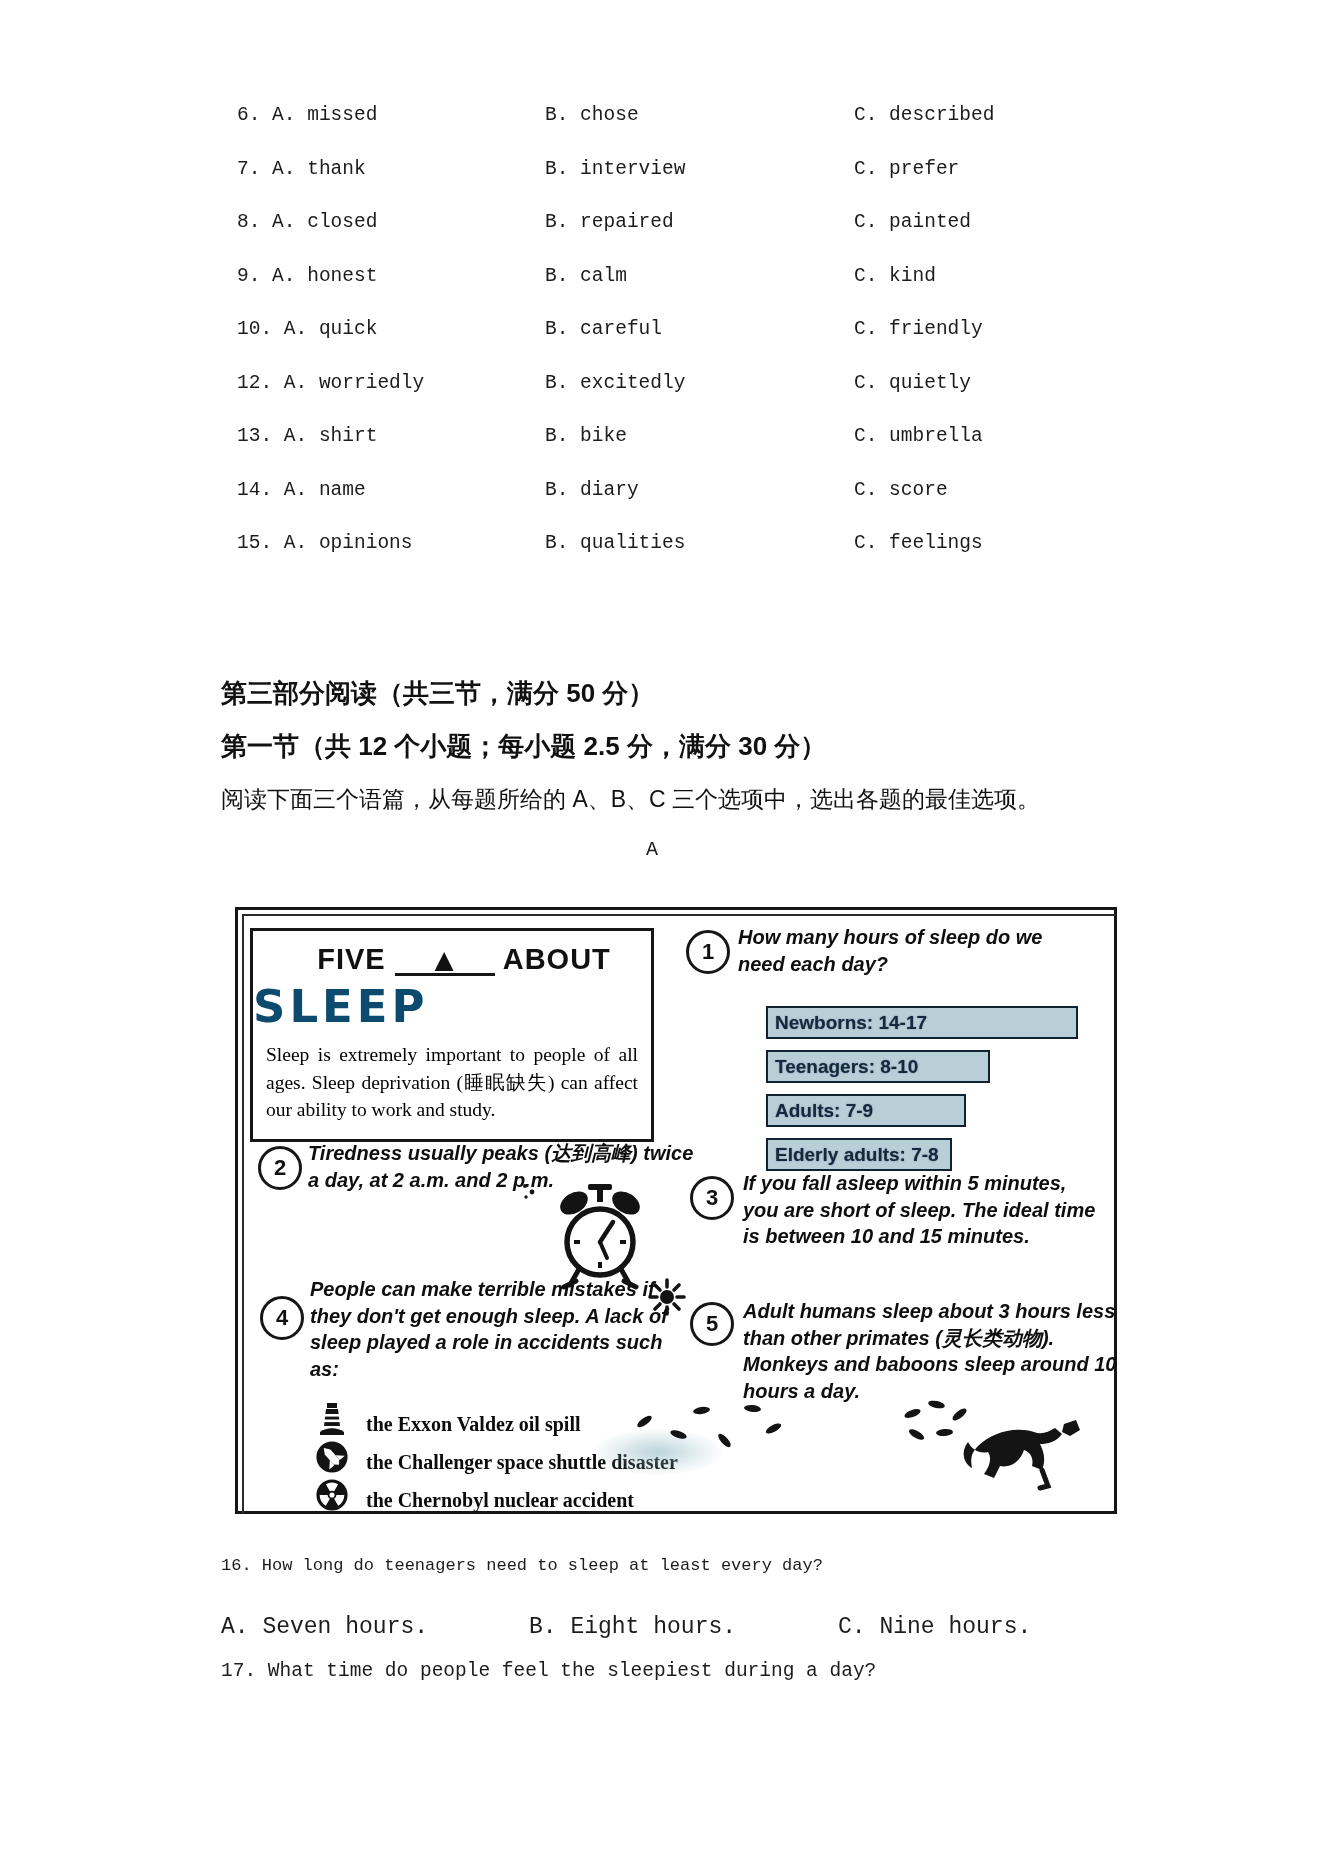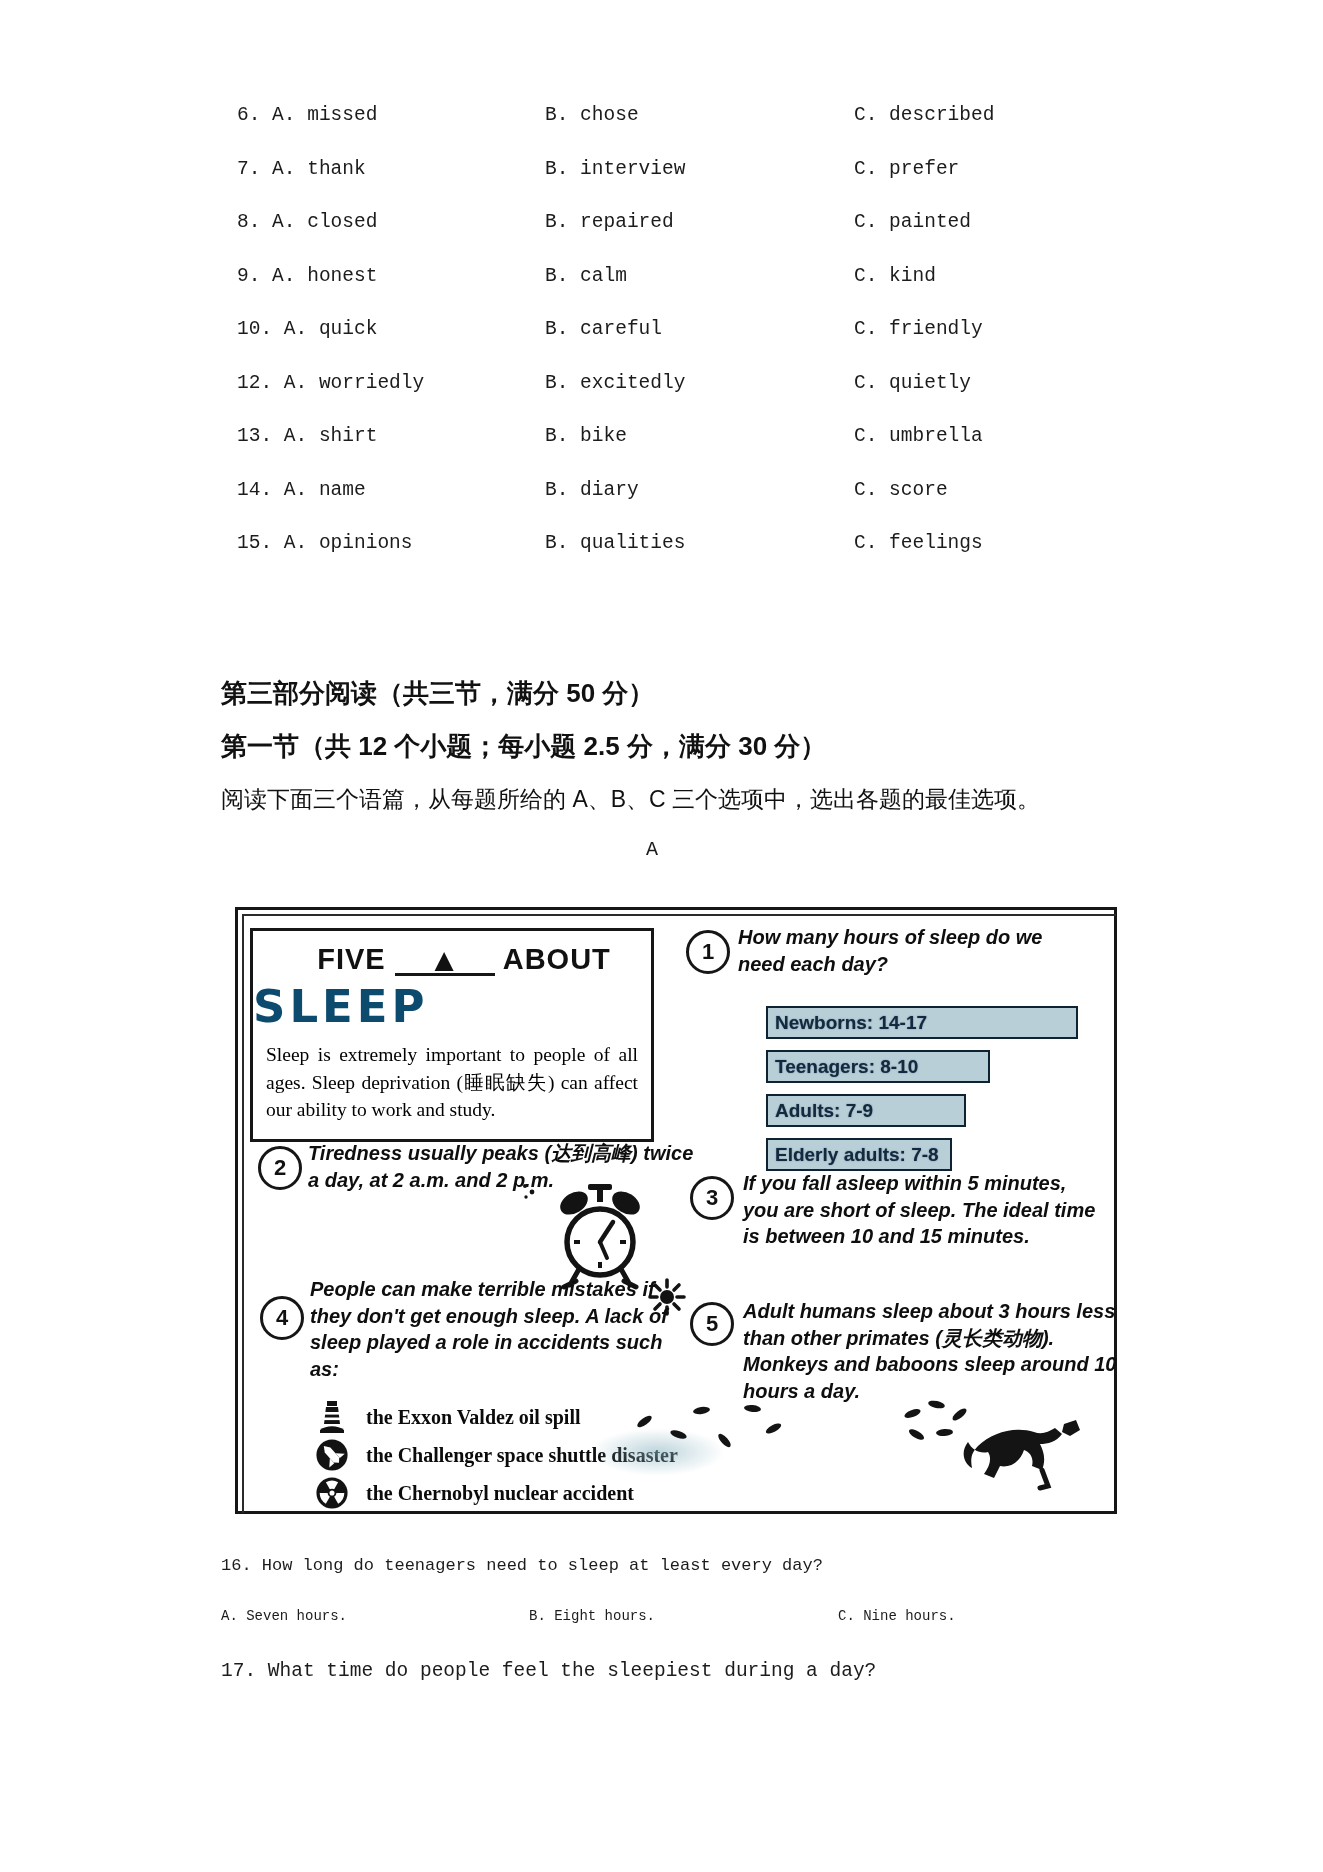--- a/index.html
+++ b/index.html
@@ -55,35 +55,35 @@
        text-shadow:0 0 1.5px rgba(25,55,85,.55);white-space:nowrap;}
   .w0{width:312px;} .w1{width:224px;} .w2{width:200px;} .w3{width:186px;}
 
   
   .moon-ic{position:absolute;left:250px;top:268px;}
   .clock-ic{position:absolute;left:312px;top:274px;}
   .sun-ic{position:absolute;left:410px;top:368px;}
 
   
   .acc{position:absolute;left:74px;top:488px;}
-  .acc-row{height:38px;display:flex;align-items:center;}
+  .acc-row{height:38px;display:flex;align-items:flex-end;}
   .acc-ic{width:40px;display:flex;justify-content:center;}
   .acc-tx{margin-left:14px;font-family:"Liberation Serif","DejaVu Serif",serif;
           font-weight:700;font-size:20px;color:#0b0b0b;white-space:nowrap;}
 
   
   .leaf{position:absolute;width:17px;height:7px;background:#141414;border-radius:50%;}
   .smudge{position:absolute;left:352px;top:518px;width:135px;height:48px;border-radius:50%;
           background:radial-gradient(ellipse,rgba(135,178,192,.55),rgba(135,178,192,0) 70%);}
   .baboon{position:absolute;left:720px;top:498px;}
 
   
   .q16{position:absolute;left:221px;top:1556px;font-size:17px;white-space:nowrap;}
   .qopts{position:absolute;top:1608px;left:0;width:100%;}
-  .qopts span{position:absolute;font-size:14px;white-space:nowrap;}
+  .qopts span{position:absolute;font-size:23px;white-space:nowrap;margin-top:6px;}
   .qa{left:221px;} .qb{left:529px;} .qc{left:838px;}
   .q17{position:absolute;left:221px;top:1660px;font-size:19.5px;white-space:nowrap;}
 </style>
 </head>
 <body>
 
 <div class="page">
 
   <div class="cloze">
     <div class="crow">

